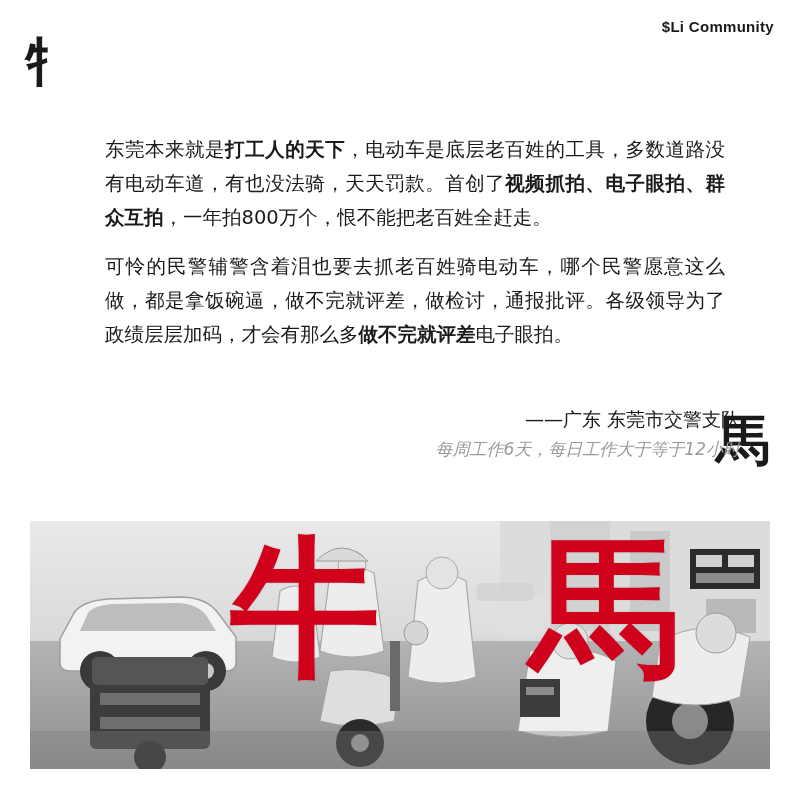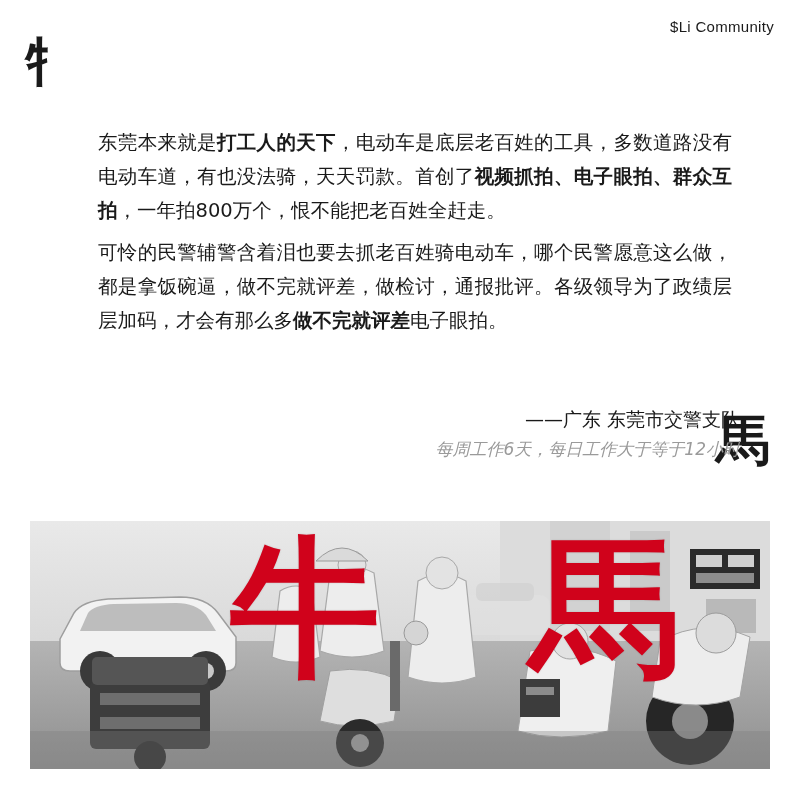--- a/index.html
+++ b/index.html
@@ -17,21 +17,21 @@
   .page {
     position: relative;
     width: 800px;
     height: 800px;
   }
   .brand {
     position: absolute;
     top: 18px;
     right: 26px;
     font-size: 15px;
-    font-weight: normal;
+    font-weight: bold;
     color: #1a1a1a;
     letter-spacing: 0.3px;
   }
   .mark-top-left {
     position: absolute;
     top: 36px;
     left: 26px;
     font-size: 52px;
     font-weight: bold;
     color: #1a1a1a;
@@ -54,21 +54,21 @@
     top: 118px;
     left: 90px;
     width: 650px;
     font-size: 19.5px;
     line-height: 34px;
     color: #1a1a1a;
     font-family: "DejaVu Sans", "Liberation Sans", sans-serif;
     text-align: justify;
   }
   .body-text p {
-    margin: 8px;
+    margin: 15px;
   }
   .body-text b {
     font-weight: bold;
   }
   .attrib {
     position: absolute;
     top: 404px;
     left: 90px;
     width: 650px;
     text-align: right;

